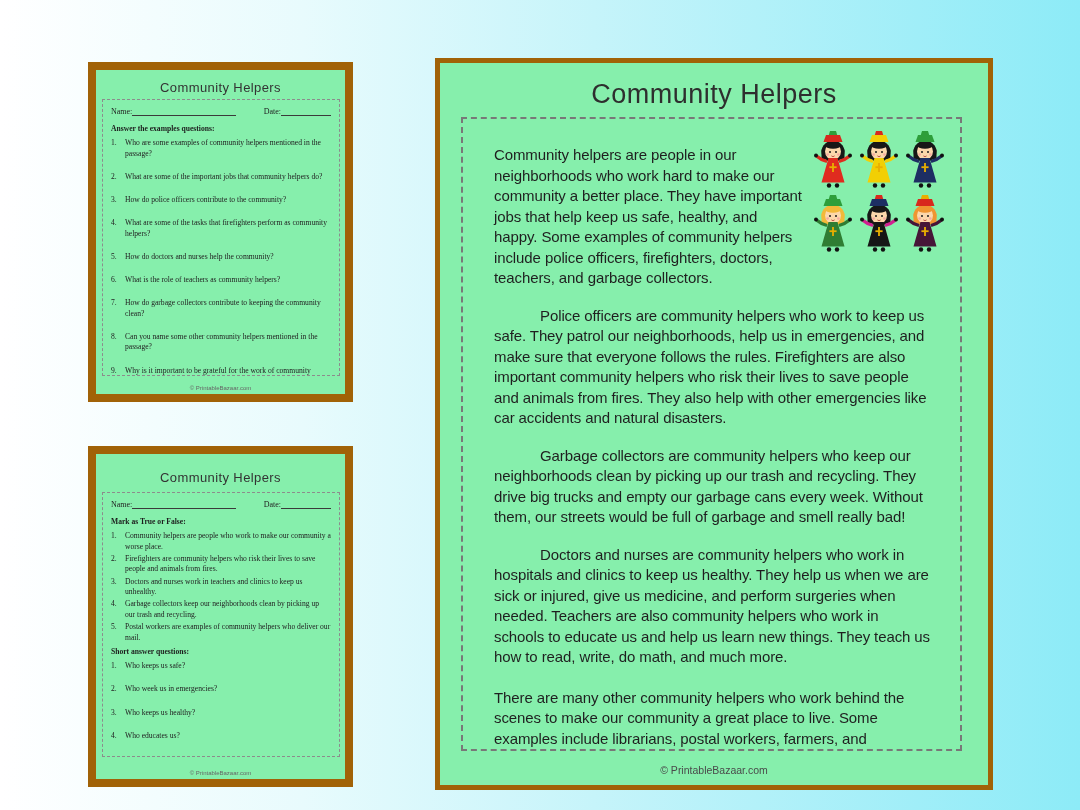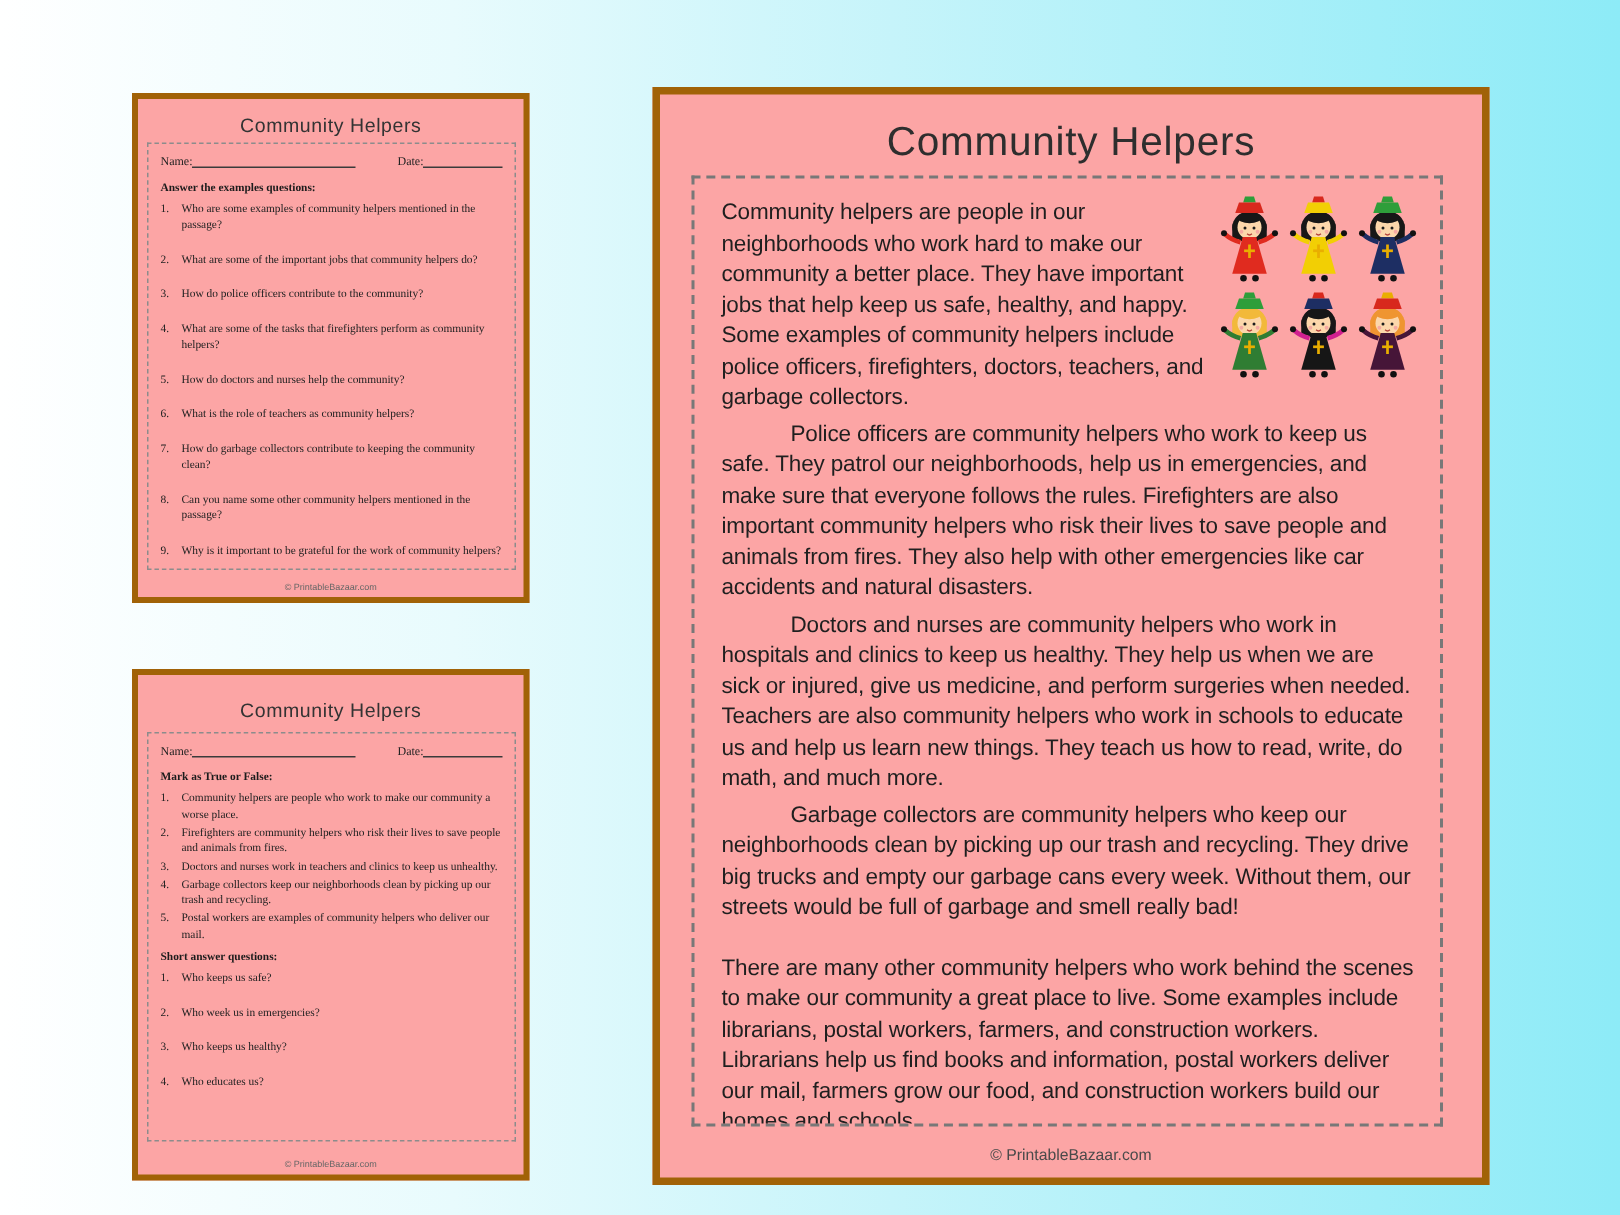--- a/index.html
+++ b/index.html
@@ -3,21 +3,21 @@
 <meta charset="utf-8">
 <style>
   * { box-sizing: border-box; }
   html, body { margin: 0; padding: 0; }
   body {
     width: 1080px; height: 810px; overflow: hidden; position: relative;
     font-family: "Liberation Sans", sans-serif;
     background: linear-gradient(90deg, #ffffff 0%, #e8fbfd 28%, #c6f4fa 55%, #8debf7 100%);
   }
   .page {
-    position: absolute; background: #fca5a5; border: 4px solid #a16207;
+    position: absolute; background: #86efac; border: 8px solid #a16207;
   }
   
   #page-questions { left: 88px; top: 62px;  width: 265px; height: 340px; }
   #page-truefalse { left: 88px; top: 446px; width: 265px; height: 341px; }
   .sp-title {
     margin: 10px 0 0 0; text-align: center; font-size: 13px; font-weight: 400;
     color: #333; letter-spacing: .4px;
   }
   #page-truefalse .sp-title { margin-top: 16px; }
   .sp-box {
@@ -50,21 +50,21 @@
   .pp-box {
     position: absolute; left: 21px; top: 54px; width: 501px; bottom: 34px;
     border: 2px dashed #787878; padding: 9px 12px 0 14px;
     font-size: 15px; line-height: 20.5px; color: #1f1f1f; letter-spacing: -0.1px;
     overflow: hidden;
   }
   .chars-grid {
     float: right; display: grid; grid-template-columns: repeat(3, 45px);
     grid-auto-rows: 62px; column-gap: 1px; row-gap: 2px; margin: 2px 0 4px 8px;
   }
-  .passage-para { margin: 4px; }
+  .passage-para { margin: 17px; }
   .passage-para.indent { text-indent: 46px; }
   .passage-para.gap { margin-top: 20px; }
   .pp-footer {
     position: absolute; bottom: 9px; left: 0; right: 0; text-align: center;
     font-size: 10.5px; color: #4a4a4a;
   }
 </style>
 </head>
 <body>
 
@@ -316,18 +316,18 @@
           <circle cx="39" cy="25" r="2" fill="#111"></circle>
           <polygon points="17.5,27.5 26.5,27.5 33.5,52 10.5,52" fill="#461538"></polygon>
           <rect x="21.1" y="32.5" width="1.8" height="9" fill="#e9ae00"></rect>
           <rect x="18.4" y="35.8" width="7.2" height="1.8" fill="#e9ae00"></rect>
           <circle cx="18" cy="55" r="2.2" fill="#111"></circle>
           <circle cx="26" cy="55" r="2.2" fill="#111"></circle>
         </svg>
       </div>
   <p class="passage-para">Community helpers are people in our neighborhoods who work hard to make our community a better place. They have important jobs that help keep us safe, healthy, and happy. Some examples of community helpers include police officers, firefighters, doctors, teachers, and garbage collectors.</p>
       <p class="passage-para indent">Police officers are community helpers who work to keep us safe. They patrol our neighborhoods, help us in emergencies, and make sure that everyone follows the rules. Firefighters are also important community helpers who risk their lives to save people and animals from fires. They also help with other emergencies like car accidents and natural disasters.</p>
+      <p class="passage-para indent">Garbage collectors are community helpers who keep our neighborhoods clean by picking up our trash and recycling. They drive big trucks and empty our garbage cans every week. Without them, our streets would be full of garbage and smell really bad!</p>
       <p class="passage-para indent">Doctors and nurses are community helpers who work in hospitals and clinics to keep us healthy. They help us when we are sick or injured, give us medicine, and perform surgeries when needed. Teachers are also community helpers who work in schools to educate us and help us learn new things. They teach us how to read, write, do math, and much more.</p>
-      <p class="passage-para indent">Garbage collectors are community helpers who keep our neighborhoods clean by picking up our trash and recycling. They drive big trucks and empty our garbage cans every week. Without them, our streets would be full of garbage and smell really bad!</p>
       <p class="passage-para gap">There are many other community helpers who work behind the scenes to make our community a great place to live. Some examples include librarians, postal workers, farmers, and construction workers. Librarians help us find books and information, postal workers deliver our mail, farmers grow our food, and construction workers build our homes and schools.</p>
     </div>
   <div class="pp-footer">© PrintableBazaar.com</div>
 </section>
 
 </body></html>

